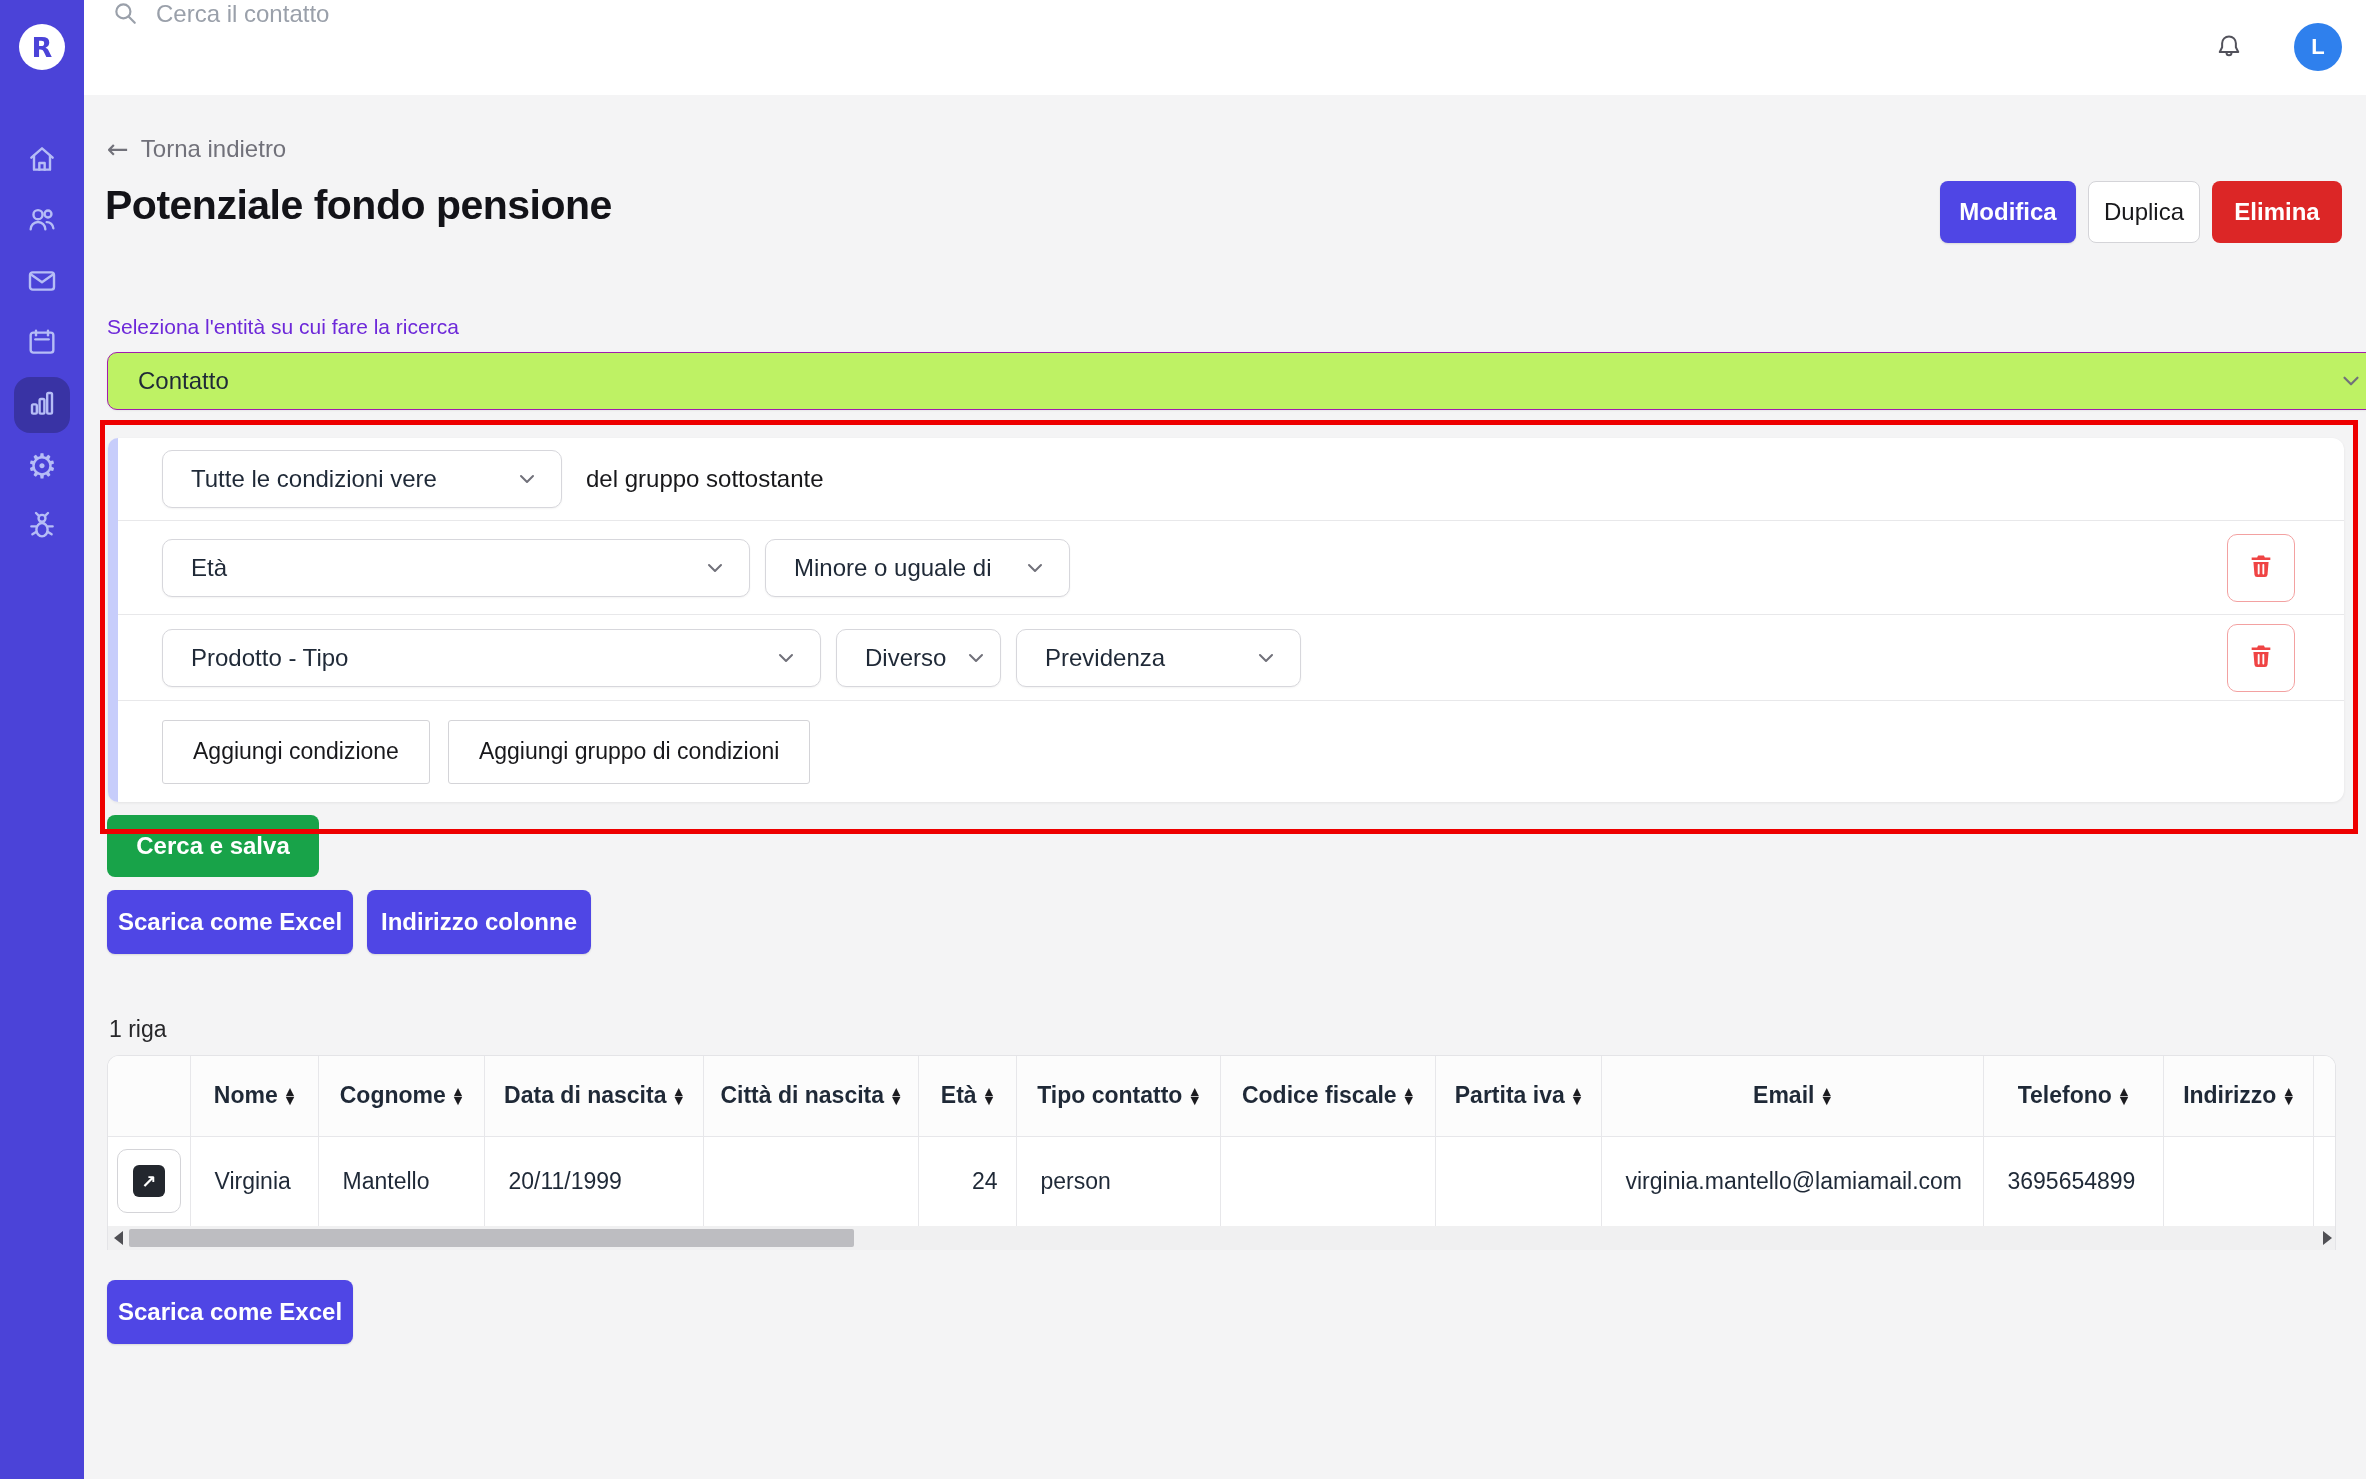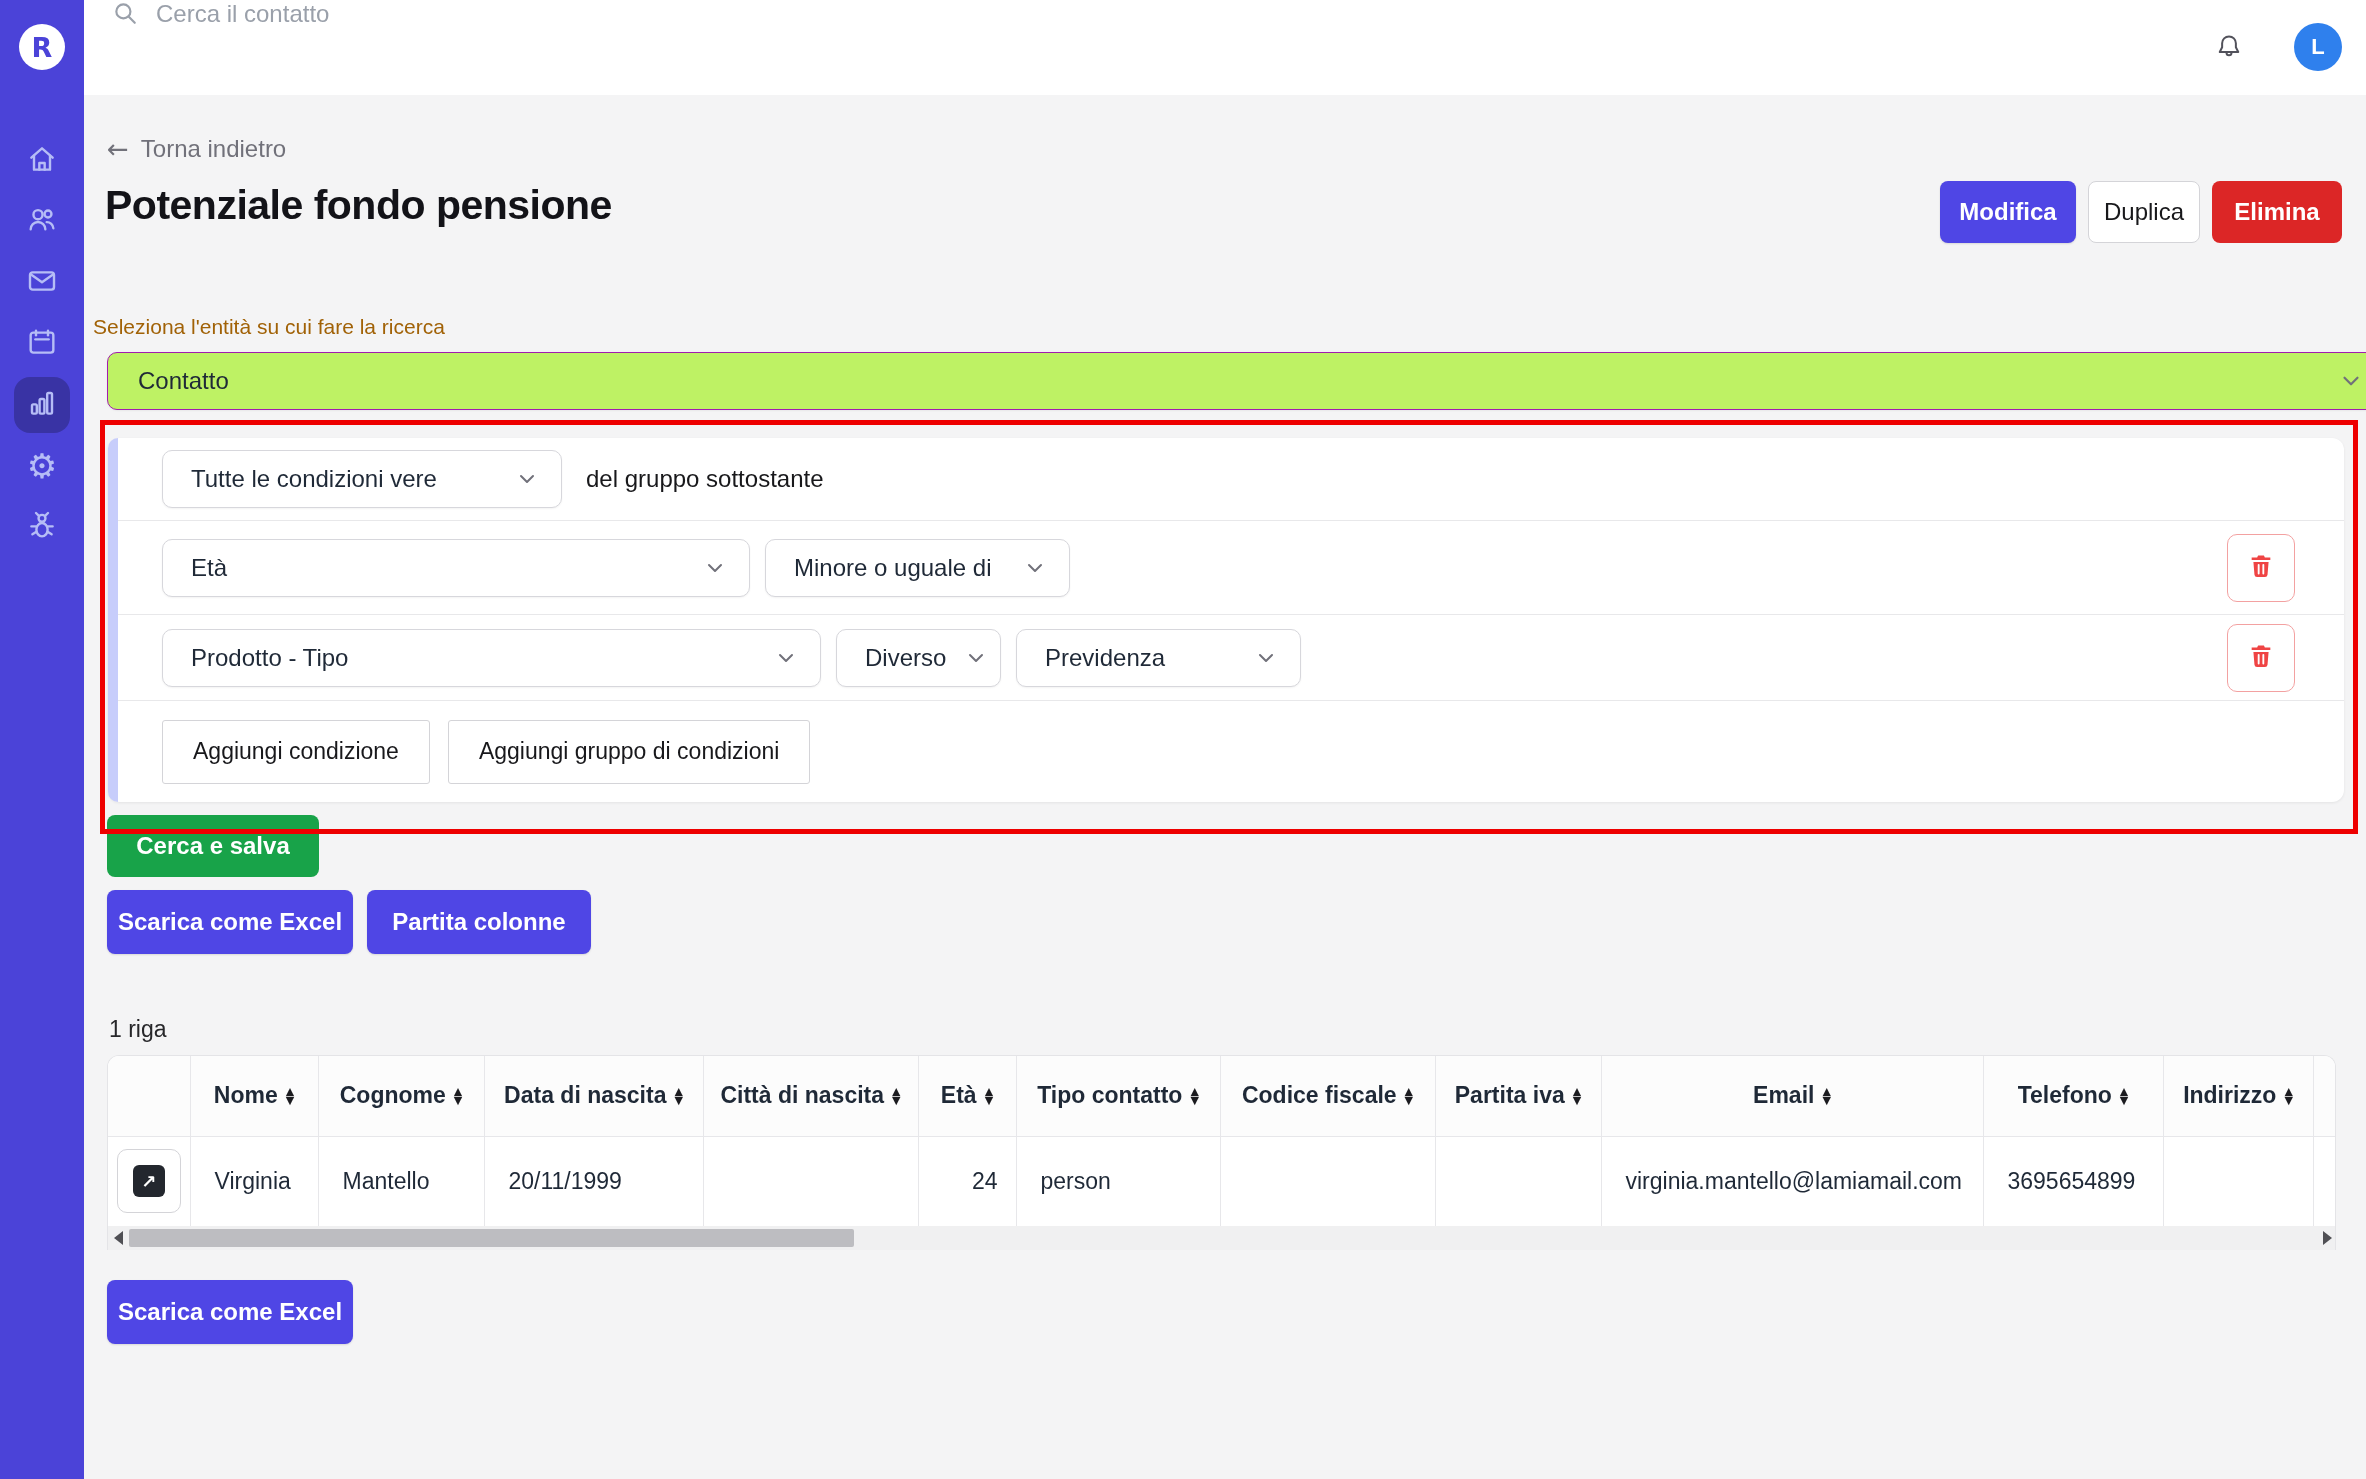--- a/index.html
+++ b/index.html
@@ -33,21 +33,21 @@
   .btn-outline { background:#fff; color:#18181b; font-weight:500; border:1px solid #d4d4d8; }
   .btn-danger { background:#dc2626; color:#fff; font-weight:700; }
   .btn-success { background:#18a349; color:#fff; font-weight:700; }
 
   .hdr-actions { position:absolute; top:181px; left:1940px; display:flex; gap:12px; }
   #btn-modifica { width:136px; height:62px; }
   #btn-duplica  { width:112px; height:62px; }
   #btn-elimina  { width:130px; height:62px; }
 
   
-  .entity-label { position:absolute; left:93px; top:315px; font-size:21px; color:#a16207; }
+  .entity-label { position:absolute; left:107px; top:315px; font-size:21px; color:#6d28d9; }
   .entity-select { position:absolute; left:107px; top:352px; width:2288px; height:58px; background:#bef264; border:1px solid #a21caf; border-radius:10px; display:flex; align-items:center; padding:0 30px; font-size:24px; color:#1f2937; box-shadow:0 1px 2px rgba(0,0,0,.05); cursor:pointer; }
   .entity-select .chev { margin-left:auto; }
 
   
   .annotation { position:absolute; left:100px; top:420px; width:2258px; height:414px; border:5px solid #ee0000; z-index:50; pointer-events:none; }
   .card { position:absolute; left:108px; top:438px; width:2236px; height:364px; background:#fff; border-radius:12px; box-shadow:0 1px 3px rgba(0,0,0,.07); }
   .card-accent { position:absolute; left:0; top:0; bottom:0; width:10px; background:#c7cdfb; border-radius:12px 0 0 12px; }
   .crow { position:absolute; left:10px; right:0; display:flex; align-items:center; }
   .crow1 { top:0; height:82px; }
   .crow2 { top:83px; height:93px; }
@@ -289,21 +289,21 @@
     <div class="crow crow4">
       <button class="btn-add" style="margin-left:44px;">Aggiungi condizione</button>
       <button class="btn-add" style="margin-left:18px;">Aggiungi gruppo di condizioni</button>
     </div>
   </div>
 
   <div class="annotation"></div>
 
   <button class="btn btn-success" id="btn-cerca">Cerca e salva</button>
   <button class="btn btn-primary" id="btn-excel-1">Scarica come Excel</button>
-  <button class="btn btn-primary" id="btn-colonne">Partita colonne</button>
+  <button class="btn btn-primary" id="btn-colonne">Indirizzo colonne</button>
 
   <div class="count">1 riga</div>
 
   <div class="tablewrap">
     <table>
       <colgroup>
         <col style="width:82px">
           <col style="width:128px">
           <col style="width:166px">
           <col style="width:219px">

